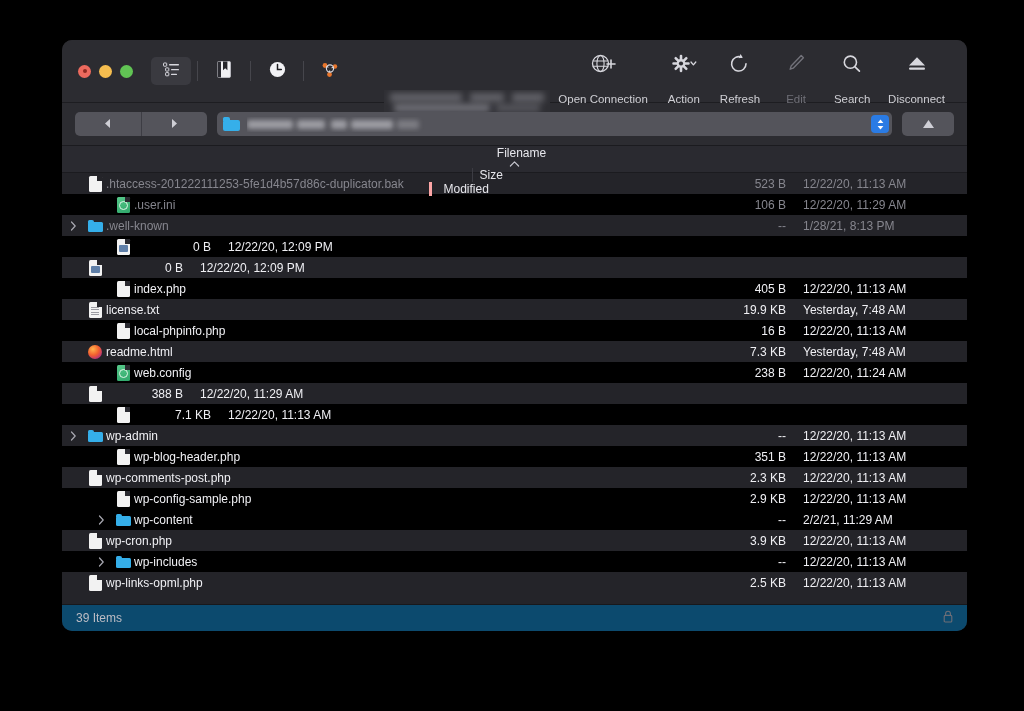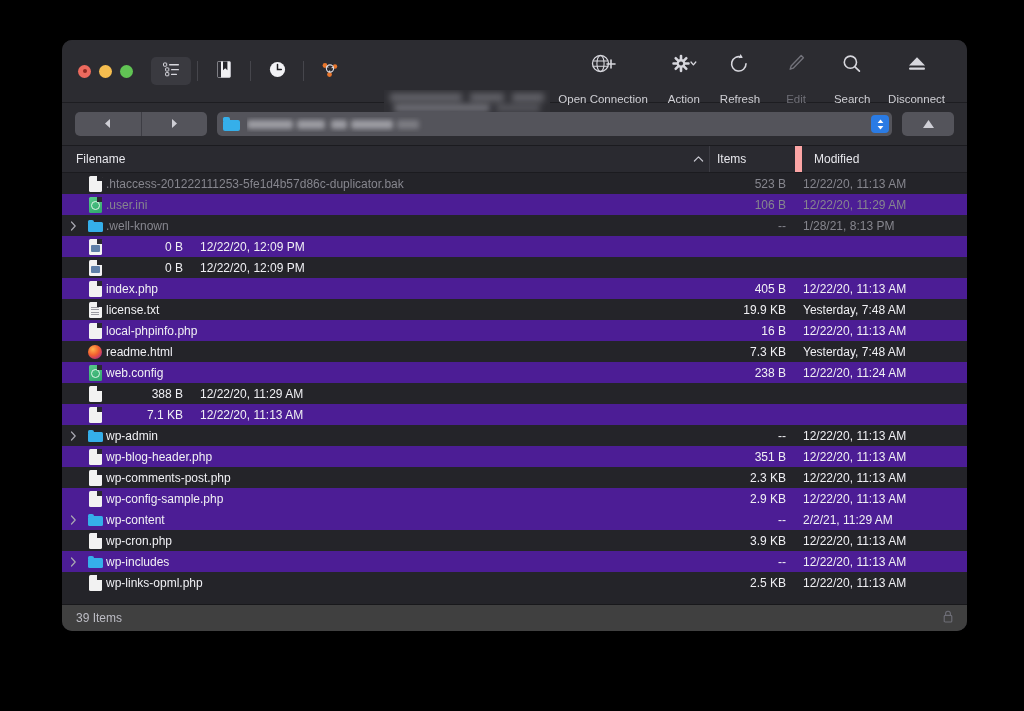--- a/index.html
+++ b/index.html
@@ -151,40 +151,41 @@
   }
 
   
   .colhead {
     height: 27px;
     background: #2A2A30;
     display: flex; align-items: center;
     border-bottom: 1px solid #1b1b1f;
     font-size: 12px; color: #e7e7ec;
     position: relative;
+    flex-direction: column;
   }
   .ch-name { flex: 1; padding-left: 14px; }
   .ch-sort { width: 22px; display:flex; align-items:center; justify-content:center; }
   .ch-size { width: 86px; padding-left: 7px; border-left: 1px solid #3c3c43; height: 100%; display:flex; align-items:center; }
-  .ch-mod  { width: 172px; padding-left: 12px; border-left: 7px solid #fca5a5; height: 100%; display:flex; align-items:center; }
+  .ch-mod  { width: 172px; padding-left: 12px; border-left: 3px solid #fca5a5; height: 100%; display:flex; align-items:center; }
 
   
   .filelist {
     height: 441px;
     overflow: hidden;
     background: #242429;
   }
   .row {
     height: 21px;
     display: flex; align-items: center;
     font-size: 12px;
     color: #f0f0f4;
     cursor: default;
   }
-  .row.alt { background: #4c1d95; }
+  .row.alt { background: #000000; padding-left: 28px; }
   .row.dim { color: #86868e; }
   .row .disc {
     width: 22px; flex: none; display:flex; align-items:center; justify-content:center;
   }
   .row .ico { width: 22px; flex: none; display:flex; align-items:center; justify-content:center; }
   .row .nm  { flex: 1; white-space: nowrap; overflow: hidden; text-overflow: ellipsis; }
   .row .sz  { width: 86px; text-align: right; padding-right: 9px; flex: none; }
   .row .md  { width: 172px; padding-left: 8px; flex: none; white-space: nowrap; }
   .row.dim .sz, .row.dim .md { color: #86868e; }
 
@@ -228,21 +229,21 @@
   }
   .dirico .bd {
     position:absolute; left:0; top:2px; width:15px; height:10px;
     background:#35AFEA; border-radius:1.5px;
   }
 
   
   .statusbar {
     position: absolute; left: 0; right: 0; bottom: 0;
     height: 27px;
-    background: #404040;
+    background: #0c4a6e;
     border-top: 1px solid #18181b;
     display: flex; align-items: center;
     padding: 0 14px;
     font-size: 12px; color: #bcbcc4;
   }
   .statusbar .spacer { flex: 1; }
 </style>
 </head>
 <body>
 
@@ -432,21 +433,21 @@
     </div>
   </div>
 
   <div class="colhead">
     <div class="ch-name">Filename</div>
     <div class="ch-sort">
       <svg width="11" height="8" viewBox="0 0 11 8">
           <path d="M1.4 6 L5.5 1.9 L9.6 6" stroke="#c6c6ce" stroke-width="1.2" fill="none" stroke-linecap="round" stroke-linejoin="round"></path>
         </svg>
     </div>
-    <div class="ch-size">Items</div>
+    <div class="ch-size">Size</div>
     <div class="ch-mod">Modified</div>
   </div>
 
   <div class="filelist" id="filelist">
       <div class="row dim">
         <span class="disc"></span>
         <span class="ico">
           <span class="fi">
             <span class="page"></span>
             <span class="fold"></span>

